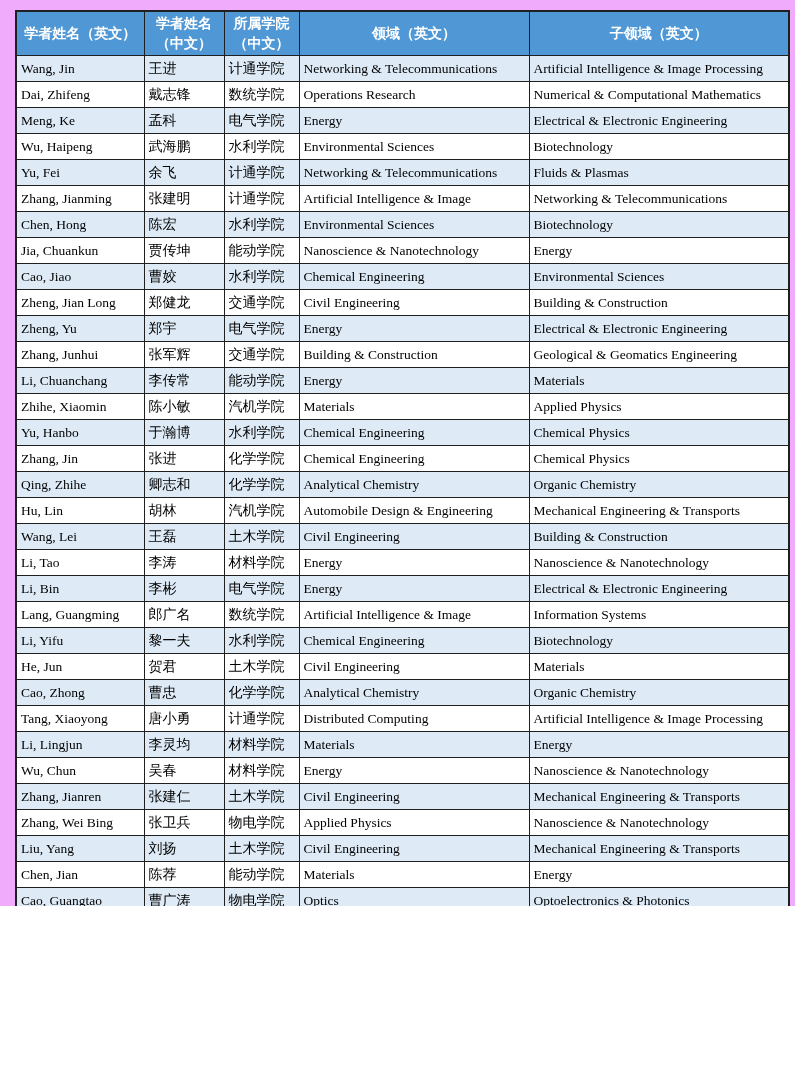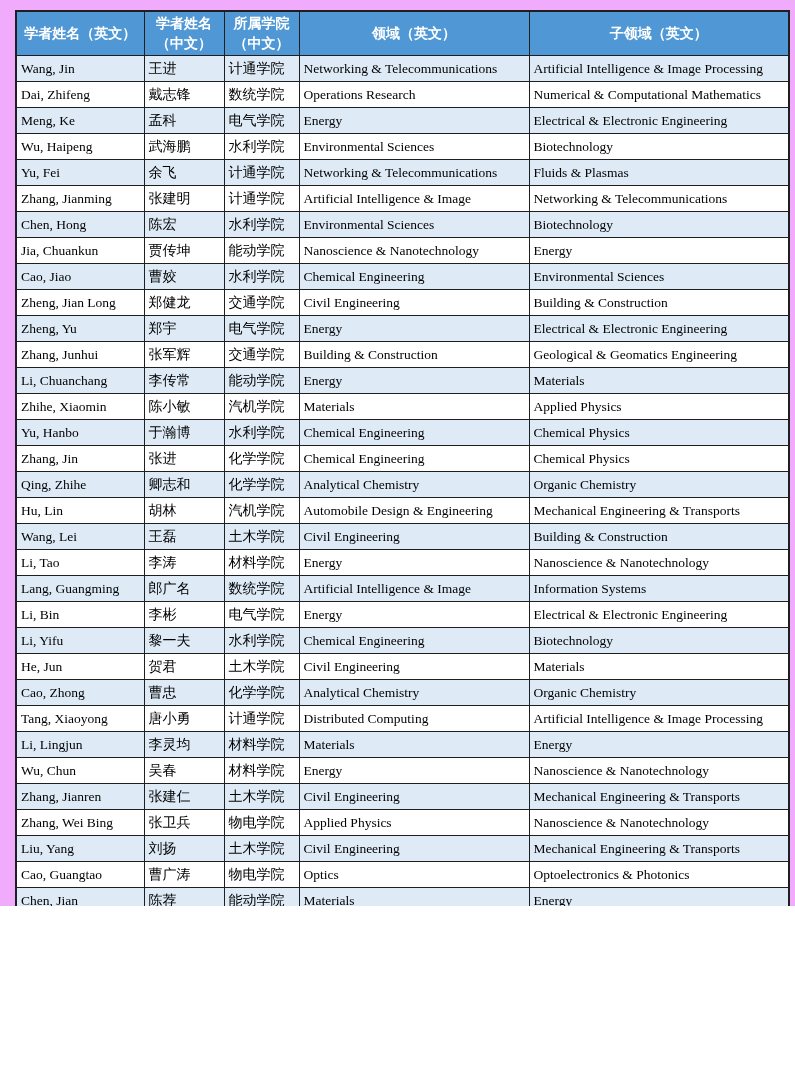--- a/index.html
+++ b/index.html
@@ -217,34 +217,34 @@
             <td>Building &amp; Construction</td>
           </tr>
           <tr>
             <td>Li, Tao</td>
             <td class="zh">李涛</td>
             <td class="zh">材料学院</td>
             <td>Energy</td>
             <td>Nanoscience &amp; Nanotechnology</td>
           </tr>
           <tr>
+            <td>Li, Bin</td>
+            <td class="zh">李彬</td>
+            <td class="zh">电气学院</td>
+            <td>Energy</td>
+            <td>Electrical &amp; Electronic Engineering</td>
+          </tr>
+          <tr>
             <td>Lang, Guangming</td>
             <td class="zh">郎广名</td>
             <td class="zh">数统学院</td>
             <td>Artificial Intelligence &amp; Image</td>
             <td>Information Systems</td>
           </tr>
           <tr>
-            <td>Li, Bin</td>
-            <td class="zh">李彬</td>
-            <td class="zh">电气学院</td>
-            <td>Energy</td>
-            <td>Electrical &amp; Electronic Engineering</td>
-          </tr>
-          <tr>
             <td>Li, Yifu</td>
             <td class="zh">黎一夫</td>
             <td class="zh">水利学院</td>
             <td>Chemical Engineering</td>
             <td>Biotechnology</td>
           </tr>
           <tr>
             <td>He, Jun</td>
             <td class="zh">贺君</td>
             <td class="zh">土木学院</td>
@@ -294,32 +294,32 @@
             <td>Nanoscience &amp; Nanotechnology</td>
           </tr>
           <tr>
             <td>Liu, Yang</td>
             <td class="zh">刘扬</td>
             <td class="zh">土木学院</td>
             <td>Civil Engineering</td>
             <td>Mechanical Engineering &amp; Transports</td>
           </tr>
           <tr>
+            <td>Chen, Jian</td>
+            <td class="zh">陈荐</td>
+            <td class="zh">能动学院</td>
+            <td>Materials</td>
+            <td>Energy</td>
+          </tr>
+          <tr>
             <td>Cao, Guangtao</td>
             <td class="zh">曹广涛</td>
             <td class="zh">物电学院</td>
             <td>Optics</td>
             <td>Optoelectronics &amp; Photonics</td>
-          </tr>
-          <tr>
-            <td>Chen, Jian</td>
-            <td class="zh">陈荐</td>
-            <td class="zh">能动学院</td>
-            <td>Materials</td>
-            <td>Energy</td>
           </tr>
           <tr>
             <td>Lu, Jiazheng</td>
             <td class="zh">陆佳政</td>
             <td class="zh">电气学院</td>
             <td>Electrical &amp; Electronic Engineering</td>
             <td>Energy</td>
           </tr>
         </tbody>
     </table>

